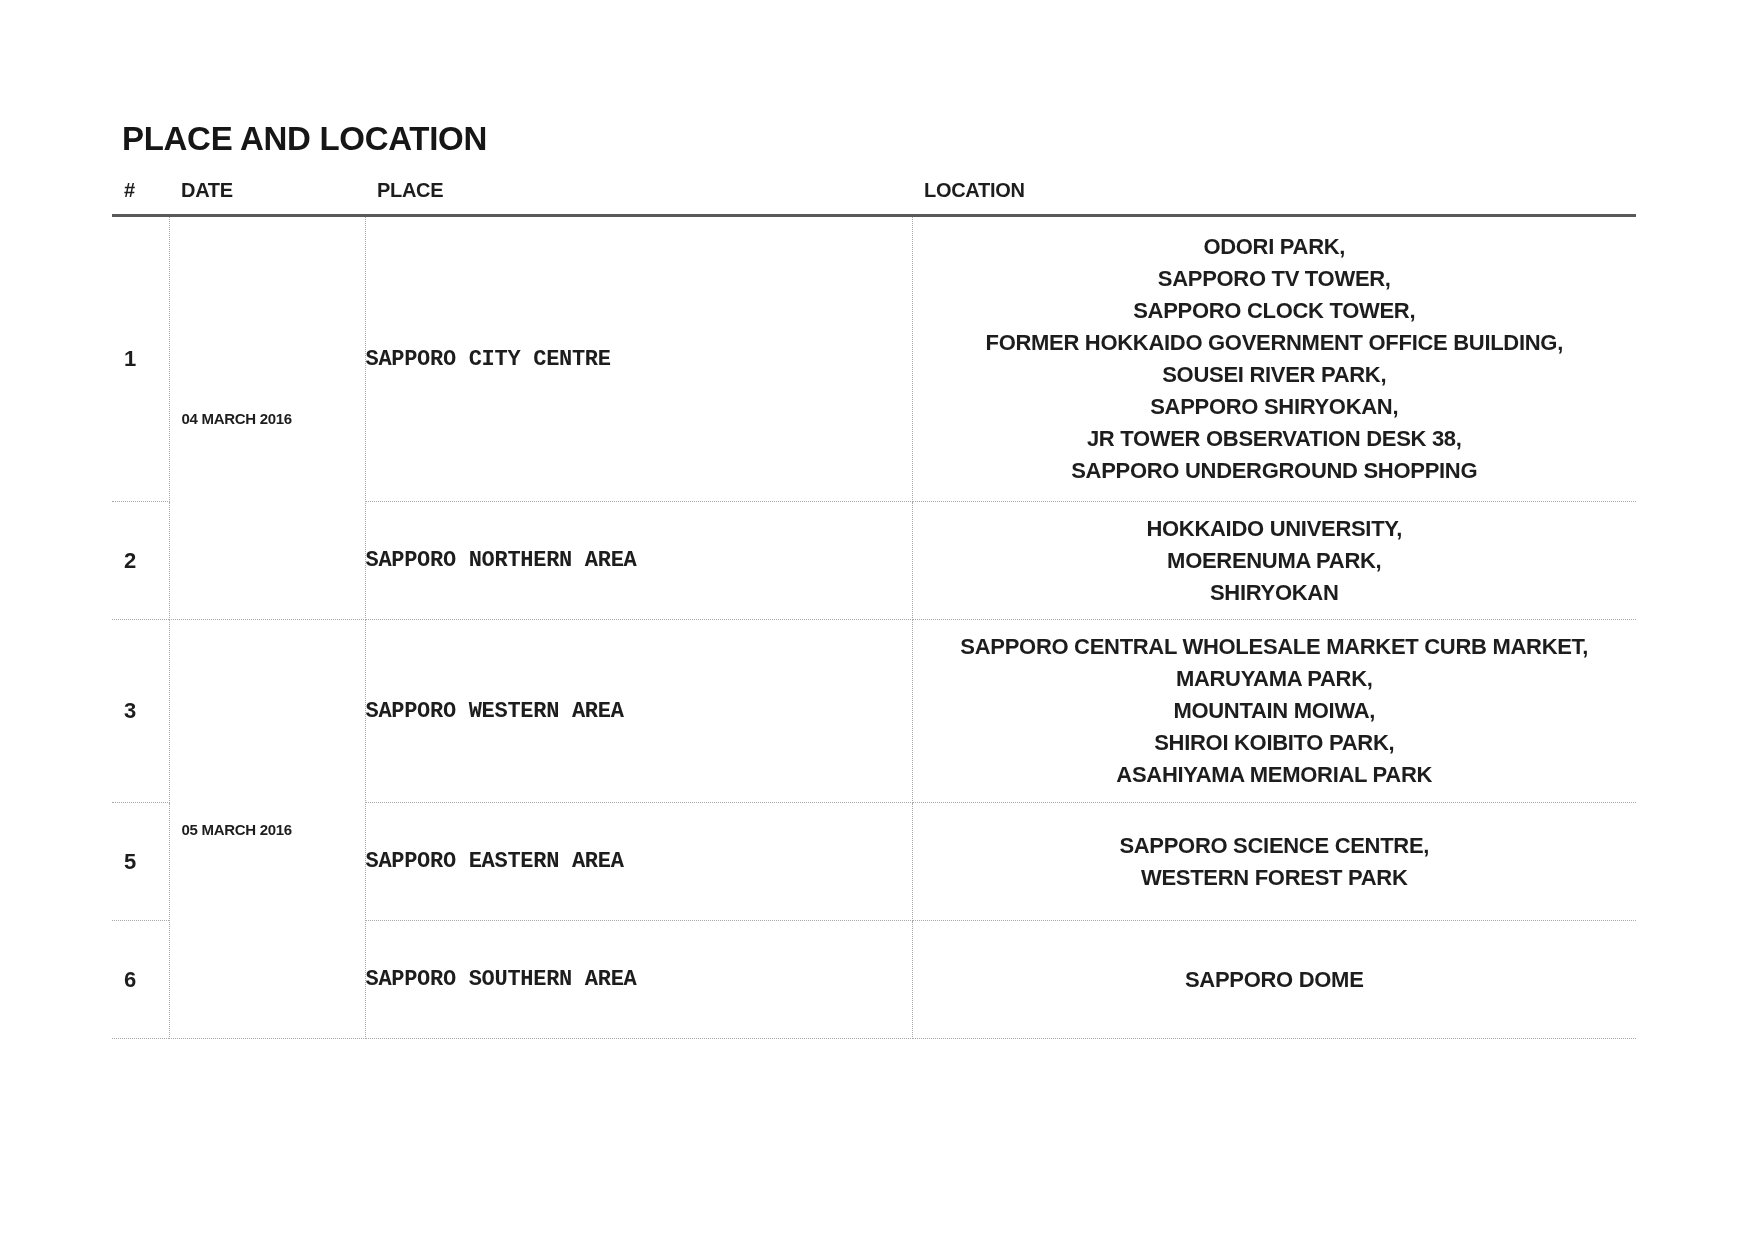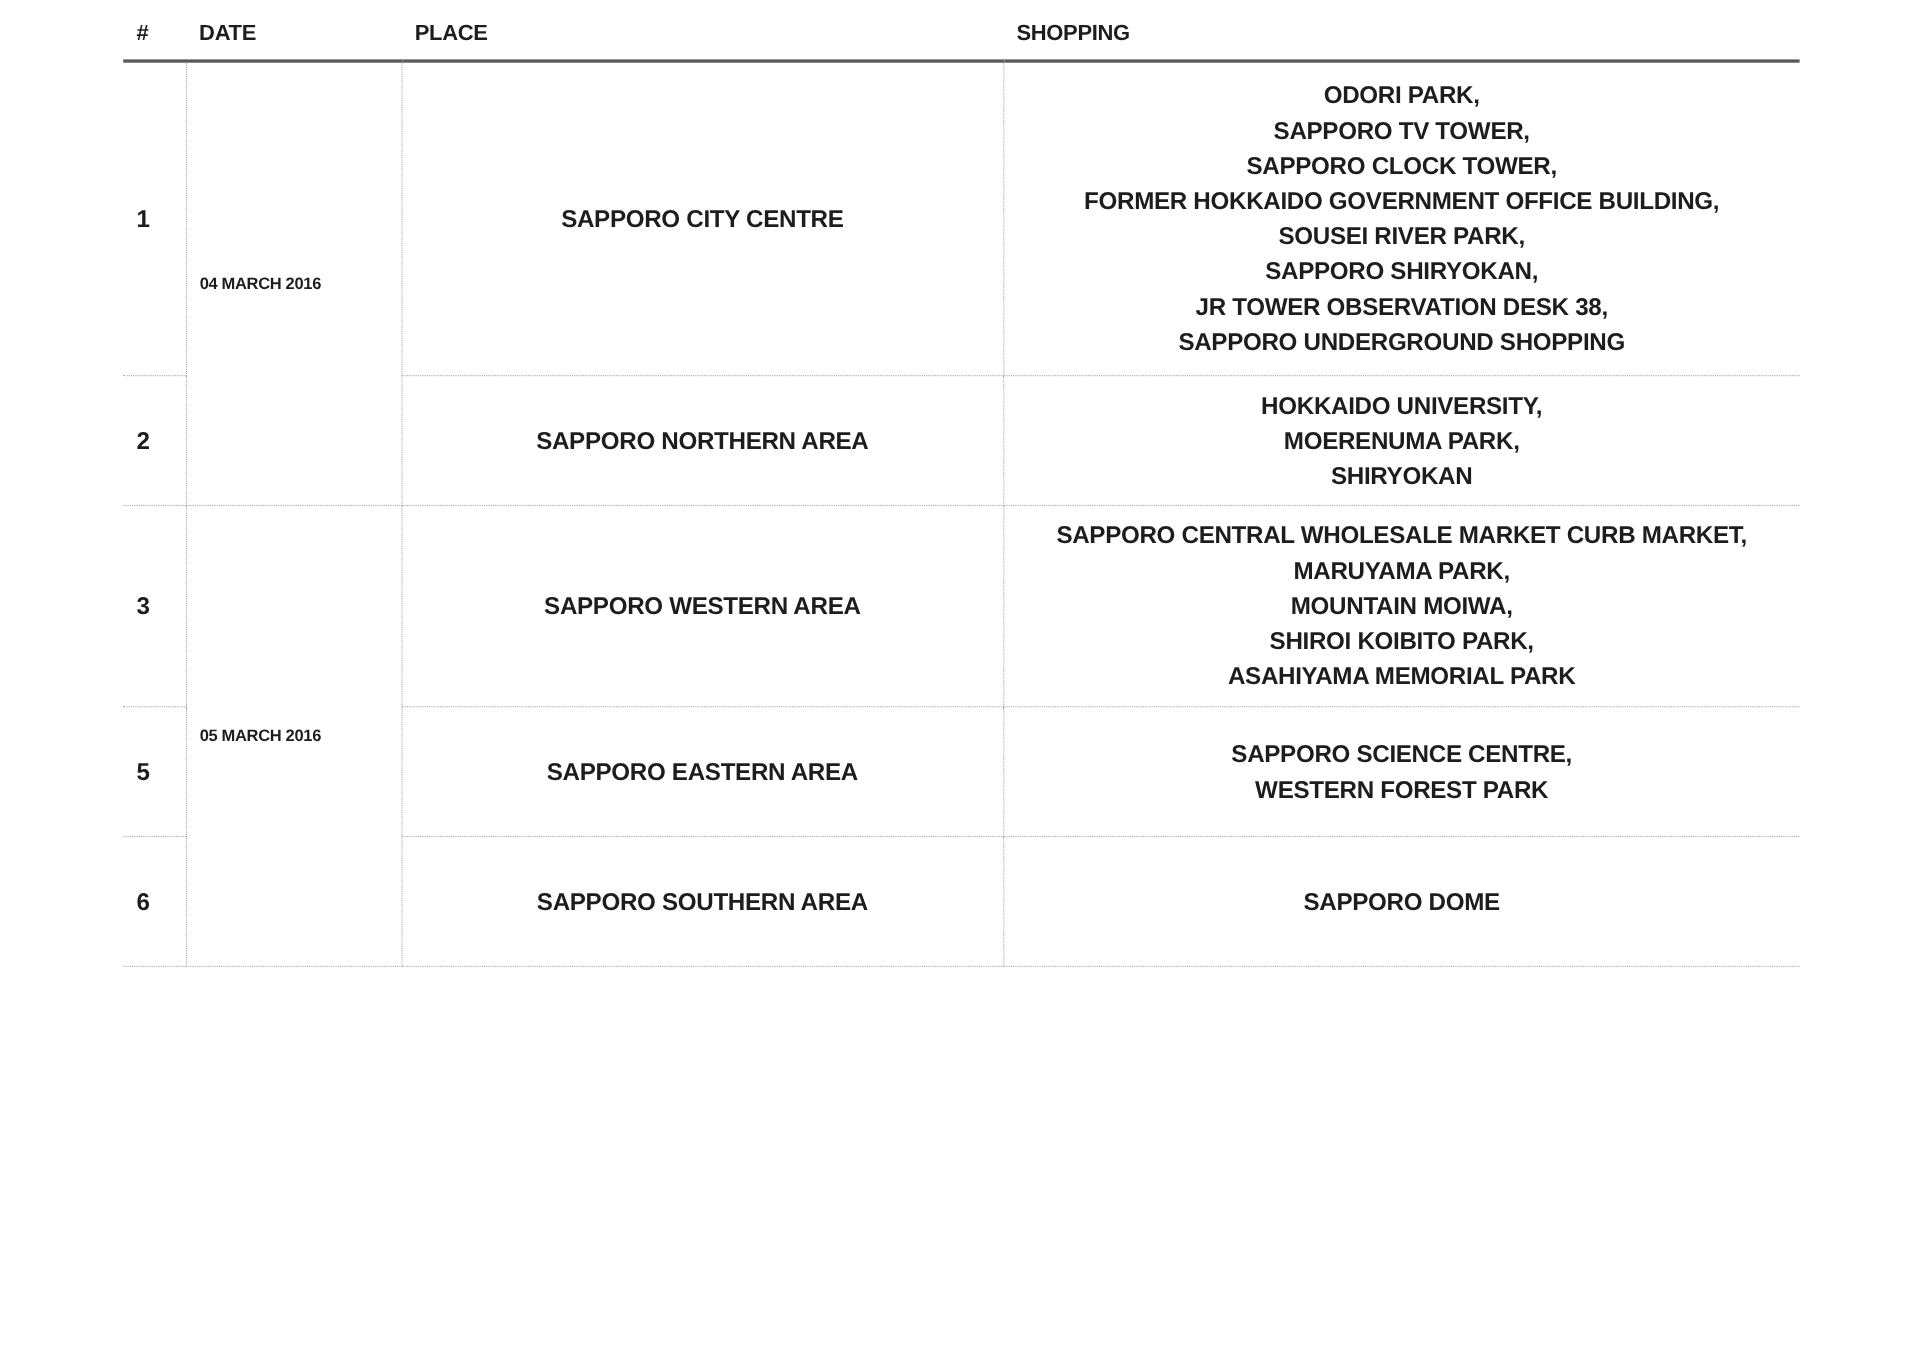--- a/index.html
+++ b/index.html
@@ -63,47 +63,48 @@
     text-align: left;
     padding-left: 12px;
   }
   td.date-cell {
     text-align: left;
     padding-left: 12px;
     font-size: 15px;
     white-space: nowrap;
   }
   td.place-cell {
-    text-align: center;
+    font-family: Liberation Mono, monospace;
   }
   td.loc-cell {
     text-align: center;
   }
   .loc-line {
     line-height: 32px;
   }
 </style>
 </head>
 <body>
 
 <div class="page">
+  <h1 class="page-title">PLACE AND LOCATION</h1>
 
   <table class="places">
     <colgroup>
       <col class="c-num">
       <col class="c-date">
       <col class="c-place">
       <col class="c-loc">
     </colgroup>
     <thead>
       <tr>
         <th>#</th>
         <th>DATE</th>
         <th>PLACE</th>
-        <th>SHOPPING</th>
+        <th>LOCATION</th>
       </tr>
     </thead>
     <tbody>
         <tr style="height: 286px;">
           <td class="num-cell">1</td>
           <td class="date-cell" rowspan="2">04 MARCH 2016</td>
           <td class="place-cell">SAPPORO CITY CENTRE</td>
           <td class="loc-cell">
             <div class="loc-line">ODORI PARK,</div>
             <div class="loc-line">SAPPORO TV TOWER,</div>

